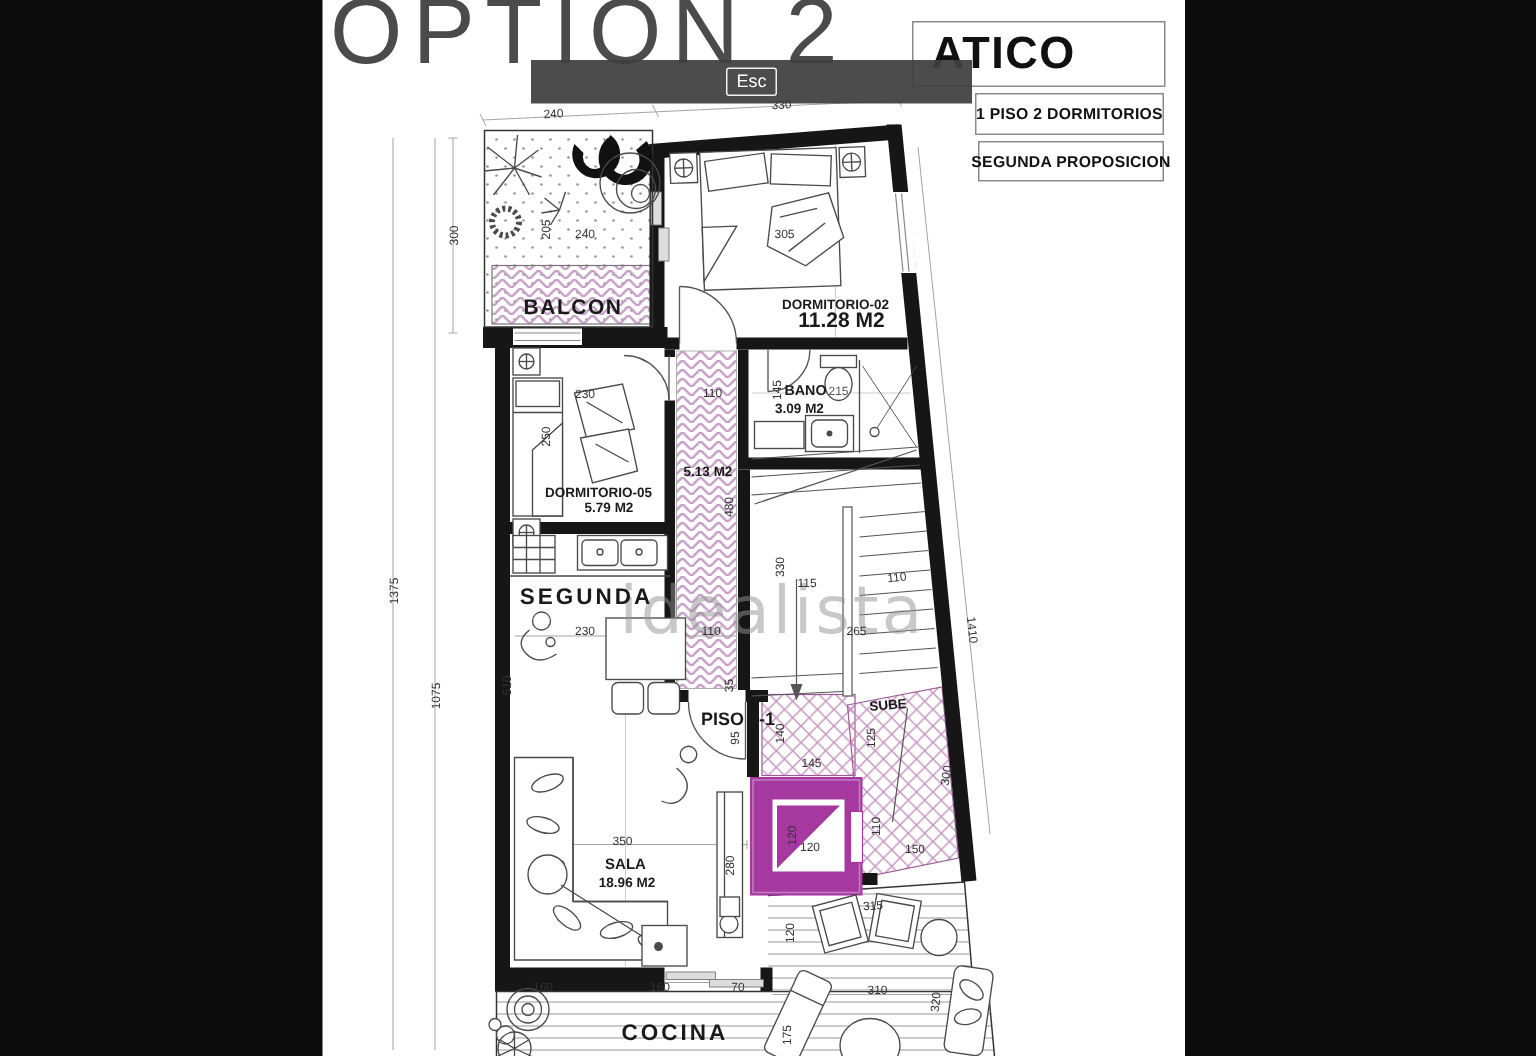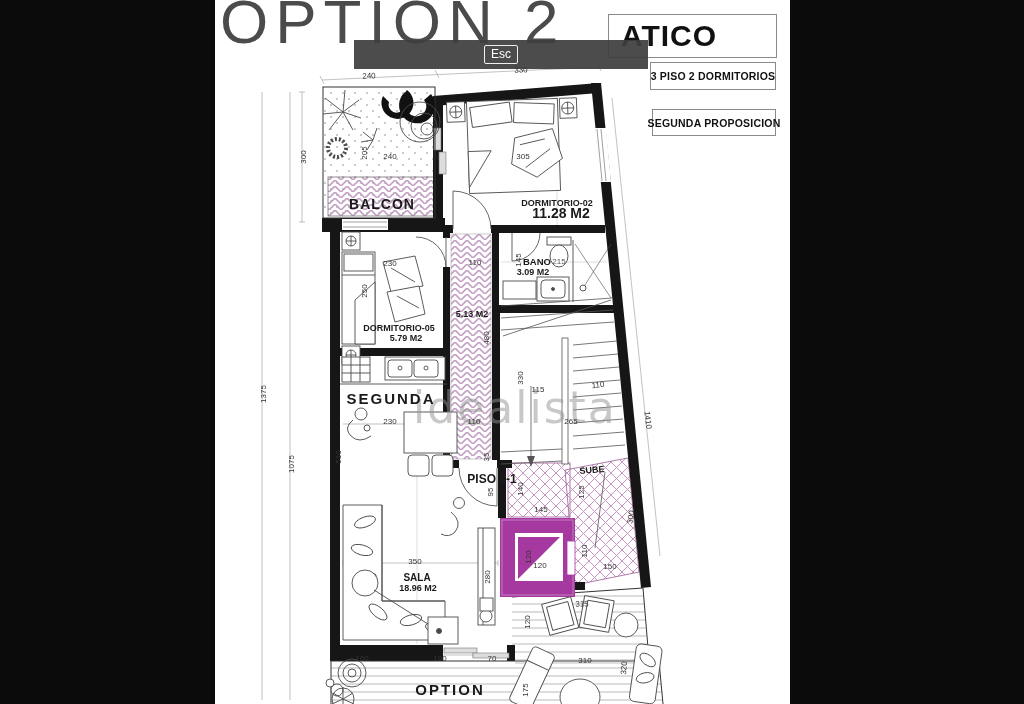--- a/index.html
+++ b/index.html
@@ -8,21 +8,21 @@
   .plan-area{position:absolute;left:215px;top:0;width:575px;height:704px;background:#ffffff;overflow:hidden;}
   .option-title{position:absolute;left:5px;top:-14px;margin:0;font-family:"Liberation Sans",sans-serif;
     font-size:62px;font-weight:300;letter-spacing:7px;color:#4b4b4b;white-space:nowrap;}
   svg.plan{position:absolute;left:0;top:0;}
   .watermark{position:absolute;left:198px;top:382px;font-family:"DejaVu Sans",sans-serif;
     font-weight:normal;font-size:44px;letter-spacing:2px;color:rgba(145,145,145,0.5);}
   .box{position:absolute;background:#fff;border:1px solid #8a8a8a;display:flex;align-items:center;justify-content:center;}
   .box-atico{left:393px;top:14px;width:169px;height:44px;justify-content:flex-start;padding-left:12px;}
   .box-atico span{font-size:30px;font-weight:bold;letter-spacing:1px;color:#111;}
   .box-spec{left:435px;top:62px;width:126px;height:28px;}
-  .box-prop{left:437px;top:94px;width:124px;height:27px;margin-top:15px;}
+  .box-prop{left:437px;top:94px;width:124px;height:27px;}
   .box-spec span,.box-prop span{font-size:10.5px;font-weight:bold;color:#111;white-space:nowrap;letter-spacing:0.2px;}
   .notice{position:absolute;left:354px;top:40px;width:294px;height:29px;background:rgba(62,62,62,0.93);
     display:flex;align-items:center;justify-content:center;gap:8px;z-index:20;}
   .notice .msg{color:#fff;font-size:12.5px;white-space:nowrap;}
   .esc-key{color:#fff;font-size:12px;border:1px solid #f0f0f0;border-radius:2px;padding:1px 6px 2px;}
   .dim{position:absolute;font-size:8px;color:#333;white-space:nowrap;transform:translate(-50%,-50%);z-index:5;}
   .dim.v{transform:translate(-50%,-50%) rotate(-90deg);}
   .room{position:absolute;font-weight:bold;color:#1a1a1a;white-space:nowrap;transform:translate(-50%,-50%);z-index:5;}
 </style>
 </head>
@@ -293,40 +293,40 @@
           <line x1="282" y1="468" x2="282" y2="506"></line>
       </g>
     </svg>
 
     <div class="watermark">idealista</div>
 
     <div class="box box-atico">
       <span>ATICO</span>
     </div>
     <div class="box box-spec">
-      <span>3 PISO 2 DORMITORIOS</span>
+      <span>1 PISO 2 DORMITORIOS</span>
     </div>
     <div class="box box-prop">
       <span>SEGUNDA PROPOSICION</span>
     </div>
 
     <span class="room" style="left:167px;top:204px;font-size:14px;letter-spacing:1px">BALCON</span>
     <span class="room" style="left:342px;top:203px;font-size:9px">DORMITORIO-02</span>
     <span class="room" style="left:346px;top:213px;font-size:14px">11.28 M2</span>
     <span class="room" style="left:322px;top:261px;font-size:9.5px">BANO</span>
     <span class="room" style="left:318px;top:272px;font-size:9px">3.09 M2</span>
     <span class="room" style="left:184px;top:328px;font-size:9px">DORMITORIO-05</span>
     <span class="room" style="left:191px;top:338px;font-size:9px">5.79 M2</span>
     <span class="room" style="left:257px;top:314px;font-size:9px">5.13 M2</span>
     <span class="room" style="left:176px;top:398px;font-size:15px;letter-spacing:2px">SEGUNDA</span>
     <span class="room" style="left:277px;top:479px;font-size:12px">PISO 4-1</span>
     <span class="room" style="left:377px;top:470px;font-size:9px;transform:translate(-50%,-50%) rotate(-5deg)">SUBE</span>
     <span class="room" style="left:202px;top:577px;font-size:10px">SALA</span>
     <span class="room" style="left:203px;top:588px;font-size:9px">18.96 M2</span>
-    <span class="room" style="left:235px;top:689px;font-size:15px;letter-spacing:2px">OPTION</span>
+    <span class="room" style="left:235px;top:689px;font-size:15px;letter-spacing:2px">COCINA</span>
 
     <span class="dim" style="left:154px;top:76px;transform:translate(-50%,-50%) rotate(-3deg)">240</span>
     <span class="dim" style="left:306px;top:70px;transform:translate(-50%,-50%) rotate(-3deg)">330</span>
     <span class="dim v" style="left:88px;top:157px">300</span>
     <span class="dim v" style="left:48px;top:394px">1375</span>
     <span class="dim v" style="left:76px;top:464px">1075</span>
     <span class="dim v" style="left:149px;top:153px">205</span>
     <span class="dim" style="left:175px;top:156px">240</span>
     <span class="dim" style="left:308px;top:156px">305</span>
     <span class="dim" style="left:260px;top:262px">110</span>

